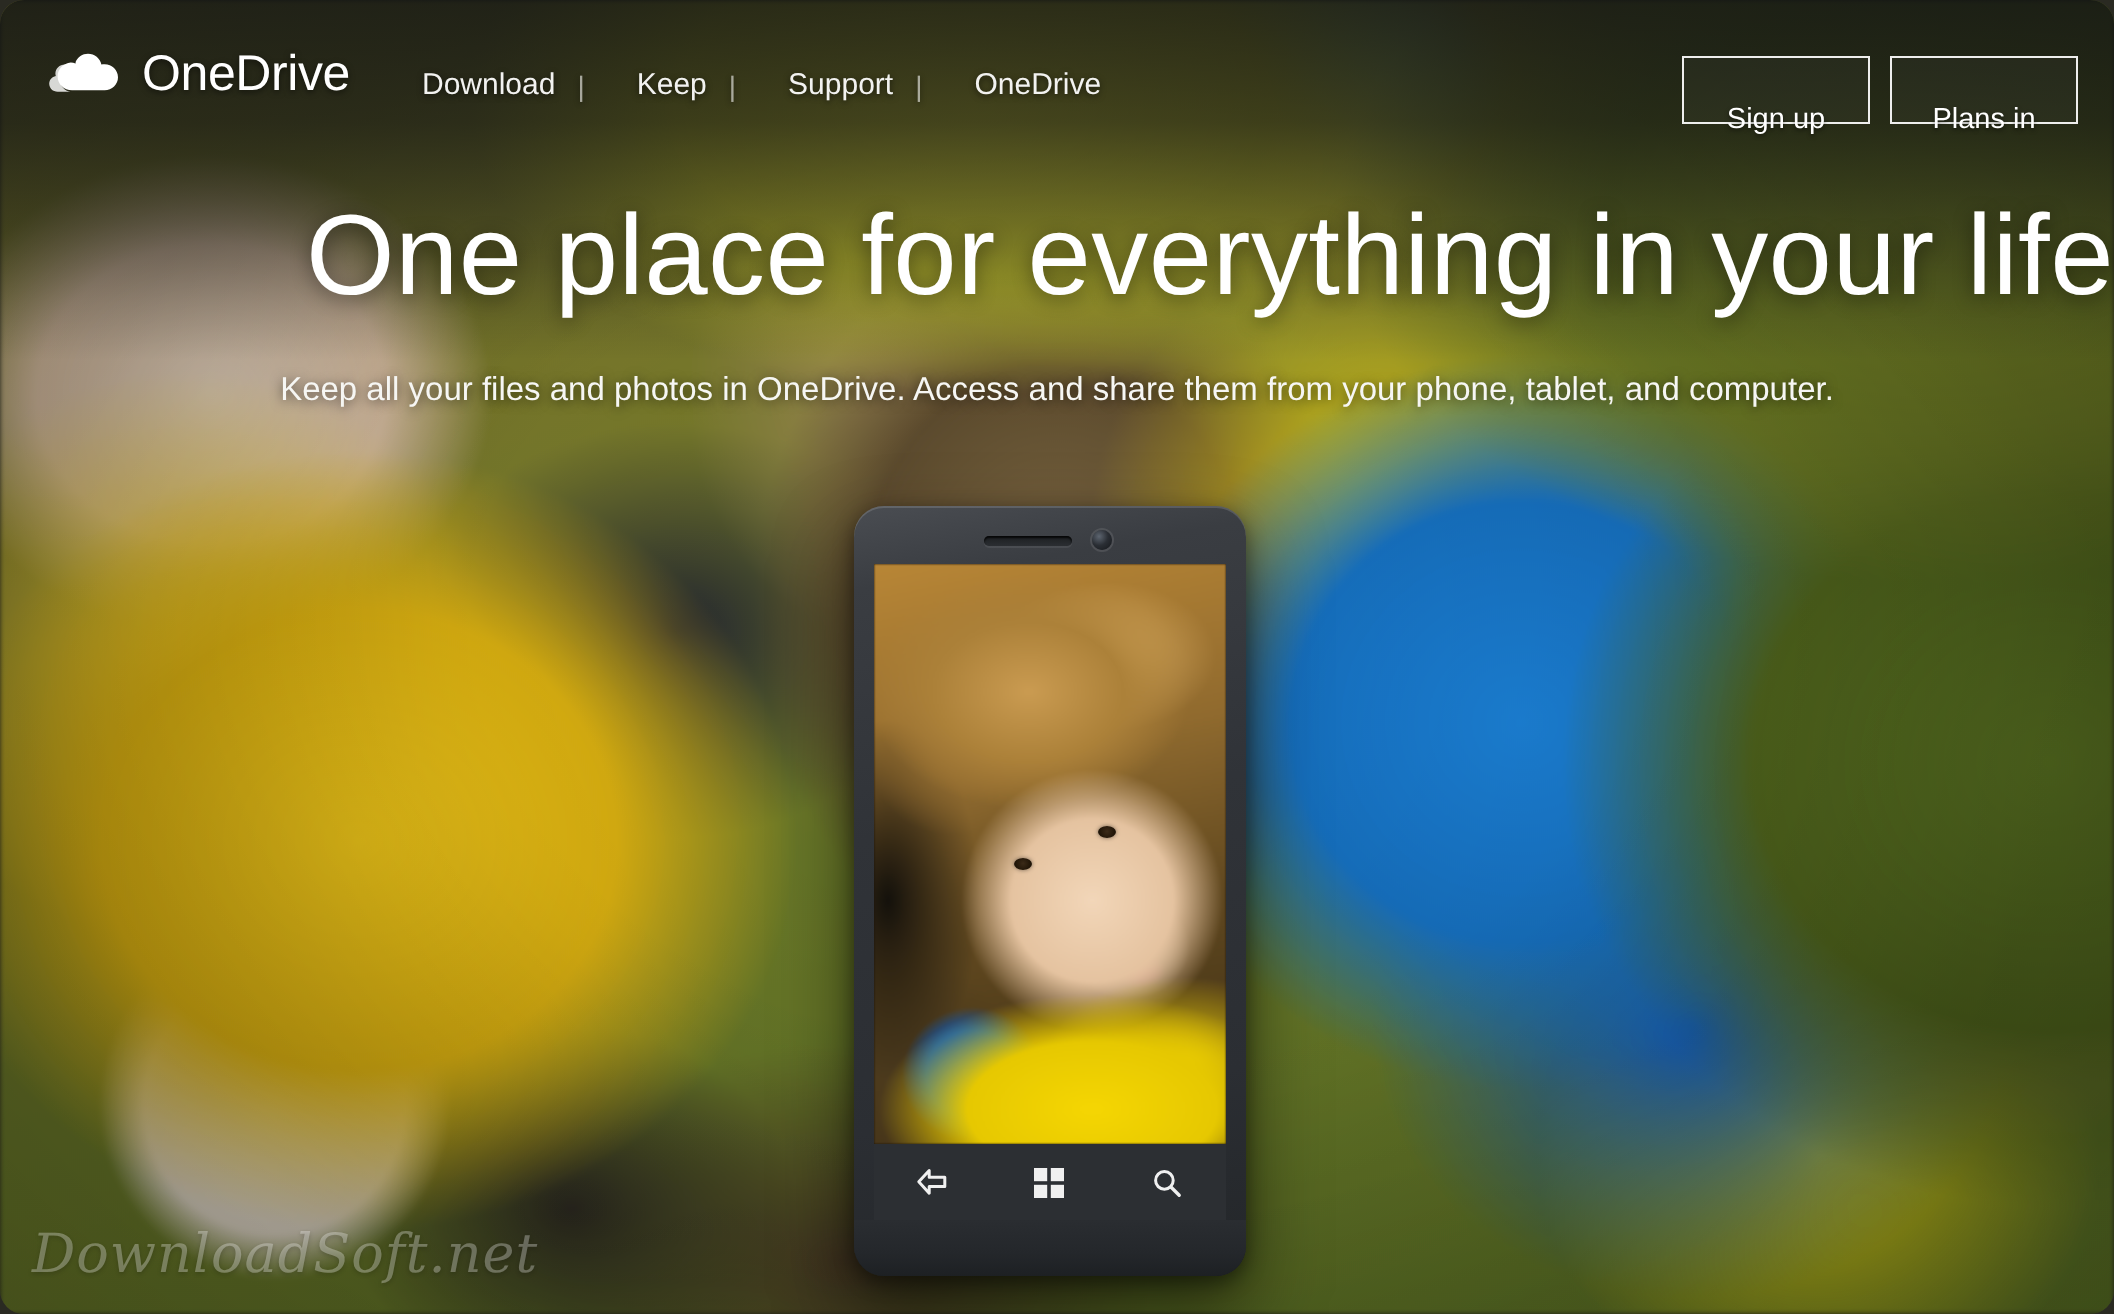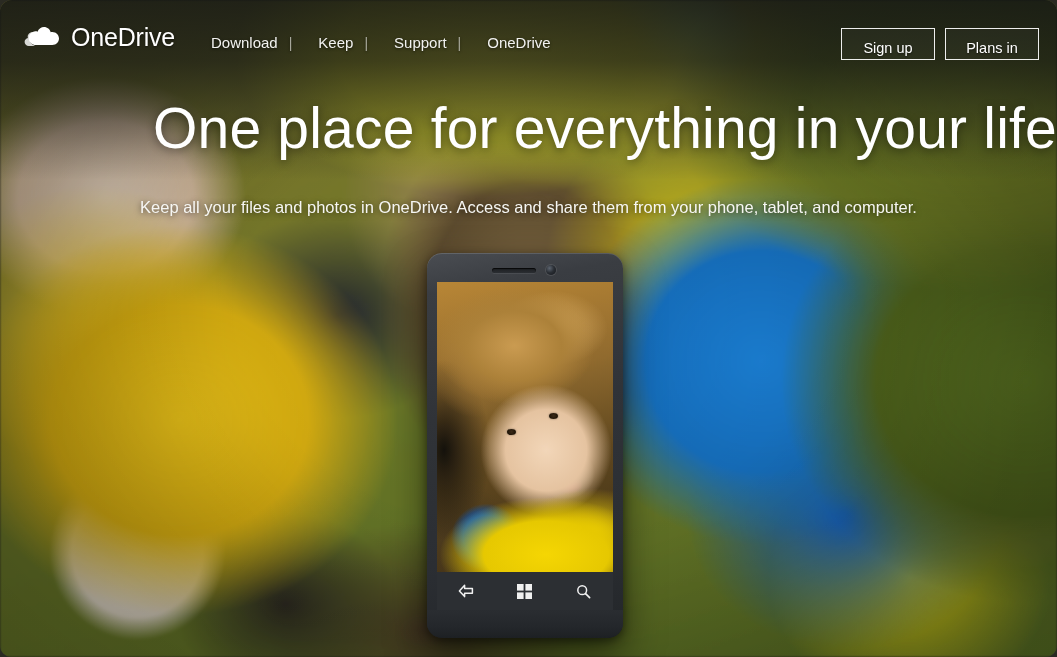--- a/index.html
+++ b/index.html
@@ -126,21 +126,21 @@
     text-shadow:0 1px 3px rgba(0,0,0,0.6);
   }
 
   .auth {
     position:absolute; right:18px; top:28px;
     display:flex; align-items:center; gap:10px;
   }
   .auth-btn {
     min-width:94px;
     height:32px;
-    padding:4px 16px;
+    padding:16px 16px;
     border:1px solid rgba(255,255,255,0.92);
     background:rgba(255,255,255,0.03);
     color:#ffffff;
     font-size:14.5px;
     line-height:30px;
     text-align:center;
     cursor:pointer;
     white-space:nowrap;
     text-shadow:0 1px 2px rgba(0,0,0,0.5);
   }
@@ -151,21 +151,21 @@
     color:#ffffff;
     font-size:57px;
     font-weight:300;
     letter-spacing:0.2px;
     line-height:64px;
     text-shadow:0 2px 10px rgba(0,0,0,0.45);
     white-space:nowrap;
     text-align:right;
   }
   .hero-sub {
-    margin-top:36px;
+    margin-top:24px;
     color:#f6f6f3;
     font-size:16.5px;
     font-weight:400;
     line-height:22px;
     text-shadow:0 1px 6px rgba(0,0,0,0.6);
     white-space:nowrap;
   }
 
   
   .phone {
@@ -355,14 +355,15 @@
         <svg width="15" height="15" viewBox="0 0 15 15" xmlns="http://www.w3.org/2000/svg">
           <circle cx="6.2" cy="6.2" r="4.4" fill="none" stroke="#ffffff" stroke-width="1.5"></circle>
           <line x1="9.6" y1="9.6" x2="13.6" y2="13.6" stroke="#ffffff" stroke-width="1.7" stroke-linecap="round"></line>
         </svg>
       </div>
     </div>
 
     <div class="phone-chin"></div>
   </div>
 
+  <div class="watermark">DownloadSoft.net</div>
 
 </div>
 
 </body></html>

